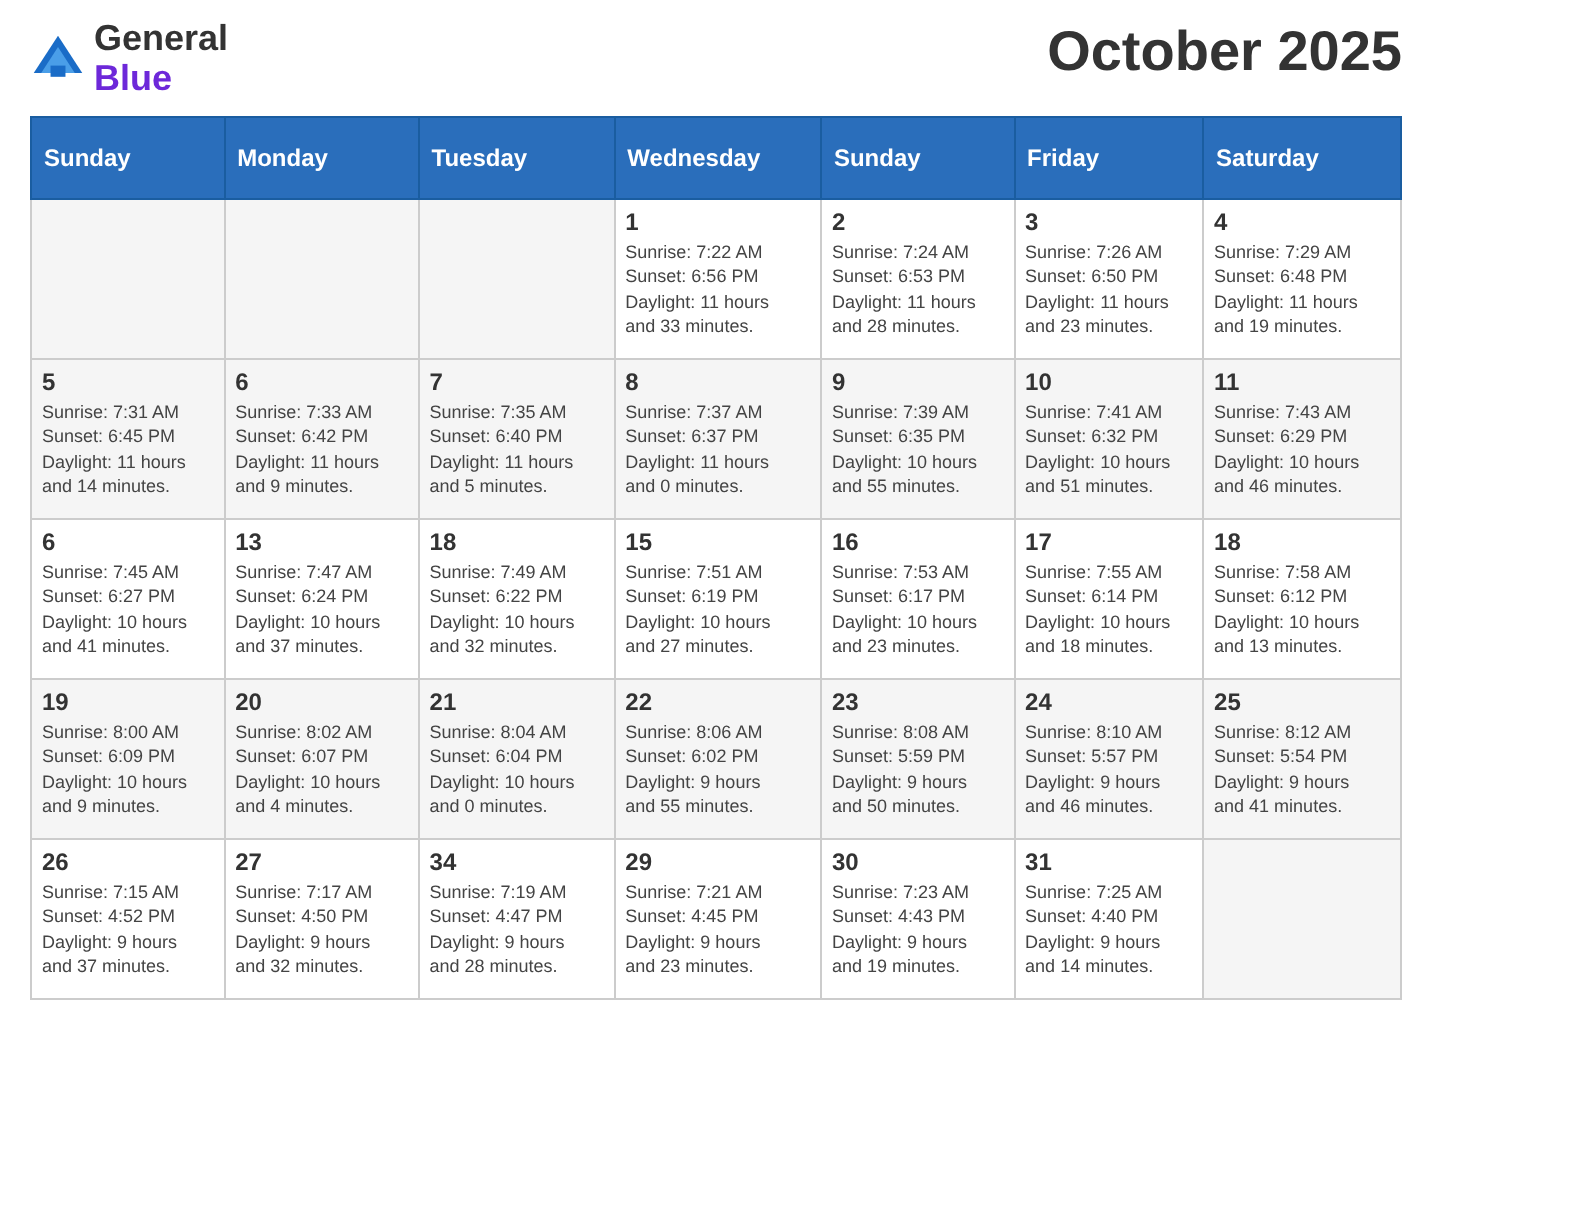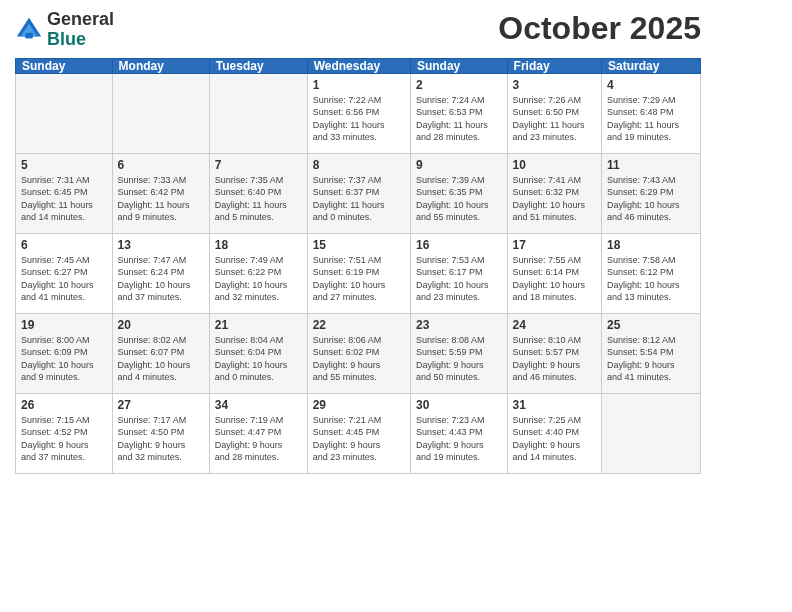--- a/index.html
+++ b/index.html
@@ -31,49 +31,49 @@
       line-height: 1.1;
     }
     .logo-general {
       font-size: 18px;
       font-weight: bold;
       color: #333;
     }
     .logo-blue {
       font-size: 18px;
       font-weight: bold;
-      color: #0f766e;
+      color: #6d28d9;
     }
     .logo-icon {
       width: 28px;
       height: 28px;
       margin-right: 4px;
     }
     .title-block {
       text-align: right;
     }
     .month-title {
-      font-size: 32px;
+      font-size: 28px;
       font-weight: bold;
       color: #333;
     }
     .location {
       font-size: 14px;
       color: #555;
     }
     .calendar {
       width: 100%;
       border-collapse: collapse;
       border: 1px solid #ccc;
     }
     .calendar th {
       background-color: #2a6ebb;
       color: white;
       text-align: left;
-      padding: 0 6px;
+      padding: 13px 6px;
       font-size: 12px;
       border: 1px solid #1a5da0;
     }
     .calendar td {
       border: 1px solid #ccc;
       vertical-align: top;
       padding: 4px 5px;
       width: 113px;
       height: 80px;
       font-size: 9.5px;

